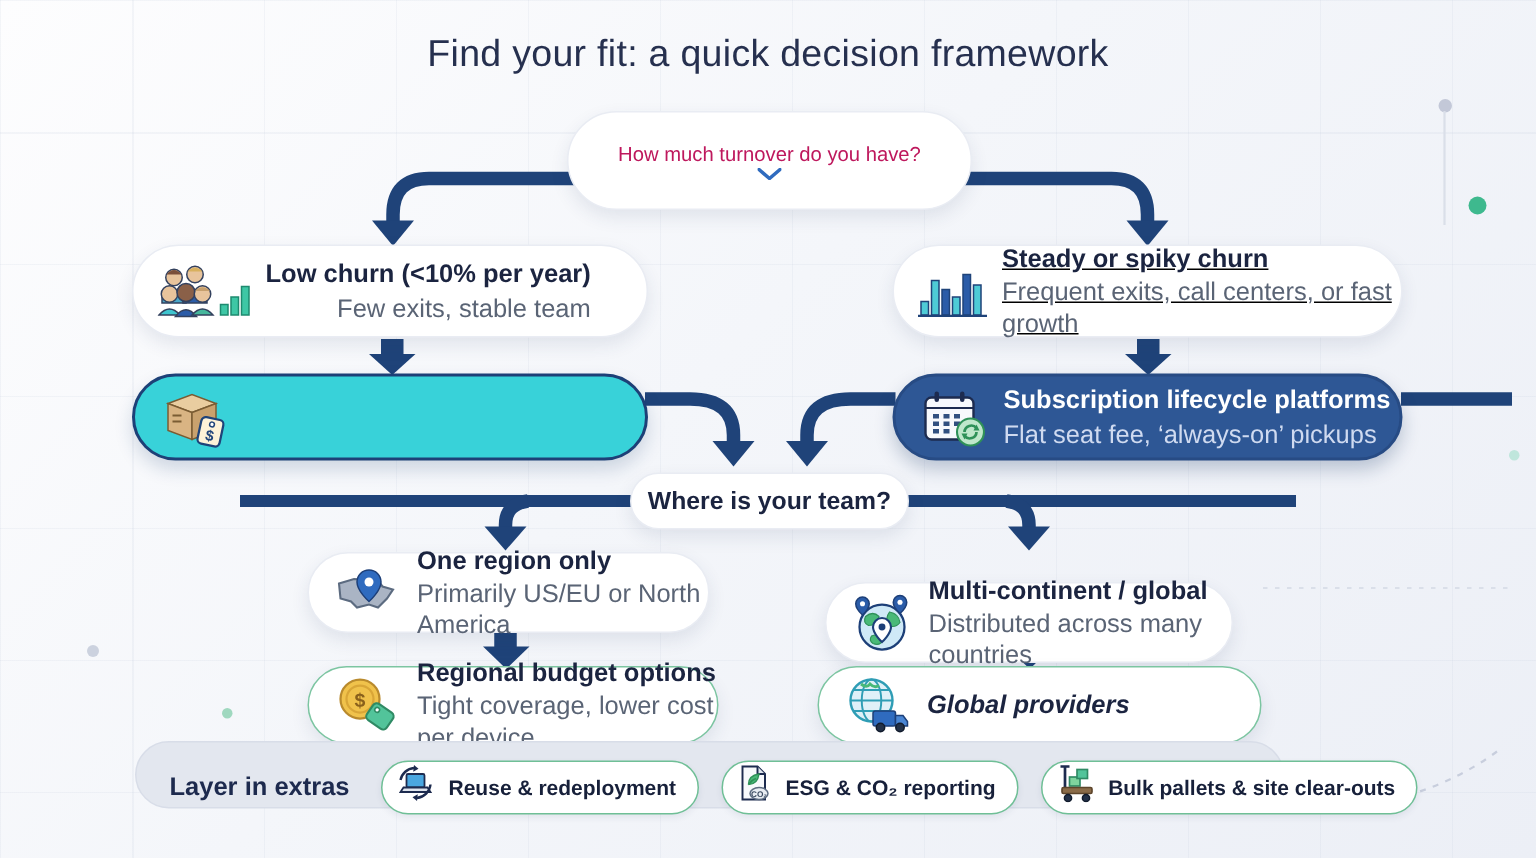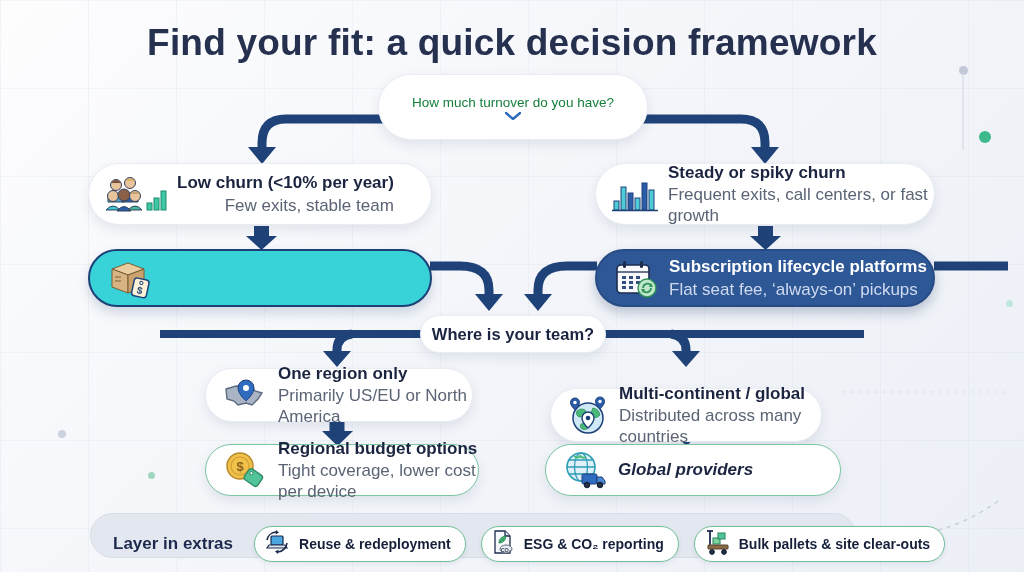--- a/index.html
+++ b/index.html
@@ -10,60 +10,60 @@
   }
   .canvas{
     position:relative;width:1024px;height:572px;overflow:hidden;
     background:
       repeating-linear-gradient(to right, rgba(185,196,214,.14) 0 1px, transparent 1px 88px),
       repeating-linear-gradient(to bottom, rgba(185,196,214,.14) 0 1px, transparent 1px 88px),
       linear-gradient(135deg,#fdfdfe 0%, #f4f6fa 45%, #eceff6 100%);
   }
   .page-title{
     position:absolute;top:22px;left:0;width:100%;
-    text-align:center;font-size:37px;font-weight:700;color:#26304f;letter-spacing:.2px;
+    text-align:center;font-size:25px;font-weight:400;color:#26304f;letter-spacing:.2px;
   }
   svg.arrows{position:absolute;left:0;top:0;z-index:1;}
   .node{
     position:absolute;z-index:2;background:#fff;
     border:1px solid #e9ecf3;border-radius:40px;
     box-shadow:0 5px 12px rgba(35,55,95,.10);
     display:flex;align-items:center;box-sizing:border-box;
   }
   .node .icon{flex:0 0 auto;display:flex;align-items:center;justify-content:center;margin:0 10px 0 16px;}
   .node .txt{display:flex;flex-direction:column;justify-content:center;line-height:1.25;}
   .node .t1{font-size:17px;font-weight:700;color:#1b2440;}
   .node .t2{font-size:17px;color:#5a6475;margin-top:1px;}
   .node.center-txt{flex-direction:column;justify-content:center;align-items:center;}
 
   .start-node{left:378px;top:74px;width:270px;height:66px;border-radius:34px;}
   .start-node .t1{font-size:17.5px;color:#1d55a5;}
-  .start-node .t2{font-size:13.5px;color:#15803d;}
+  .start-node .t2{font-size:13.5px;color:#be185d;}
   .start-node .chev{margin-top:2px;}
 
   .low-churn{left:88px;top:163px;width:344px;height:62px;text-align:right;}
-  .steady-churn{left:595px;top:163px;width:340px;height:62px;}
+  .steady-churn{left:595px;top:163px;width:340px;height:62px;text-decoration:underline;}
 
   .on-demand{left:88px;top:249px;width:344px;height:58px;background:#38d2d9;border:2px solid #1d4077;box-shadow:0 6px 12px rgba(20,60,110,.18);}
   .on-demand .t1{color:#132247;}
   .on-demand .t2{color:#1c2d59;}
   .subscription{left:595px;top:249px;width:340px;height:58px;background:#2e5795;border:2px solid #274b84;box-shadow:0 6px 12px rgba(20,50,100,.25);}
   .subscription .t1{color:#ffffff;}
   .subscription .t2{color:#cfdaf0;}
 
   .team-node{left:420px;top:315px;width:186px;height:38px;border-radius:19px;justify-content:center;}
   .team-node .t1{font-size:16.5px;}
 
   .one-region{left:205px;top:368px;width:268px;height:54px;}
   .multi-global{left:550px;top:388px;width:272px;height:54px;}
   .regional-budget{left:205px;top:444px;width:274px;height:52px;border:1.5px solid #7cc5a1;}
   .global-providers{left:545px;top:444px;width:296px;height:52px;border:1.5px solid #7cc5a1;font-style:italic;}
 
   .extras-bar{
-    position:absolute;z-index:2;left:90px;top:513px;width:766px;height:45px;
+    position:absolute;z-index:2;left:90px;top:494px;width:766px;height:45px;
     background:#e3e7ef;border-radius:23px;border:1px solid #d8dde8;
     display:flex;align-items:center;gap:15px;box-sizing:border-box;padding:16px 12px 0 22px;text-align:right;
   }
   .extras-label{font-size:17px;font-weight:700;color:#1d2a4e;white-space:nowrap;margin-right:6px;}
   .extra-pill{
     display:flex;align-items:center;gap:8px;background:#fff;border:1.5px solid #6fbf96;
     border-radius:18px;height:34px;padding:0 14px 0 8px;box-shadow:0 2px 5px rgba(35,55,95,.08);
     white-space:nowrap;
   }
   .extra-pill .plabel{font-size:14px;font-weight:600;color:#17203a;}

